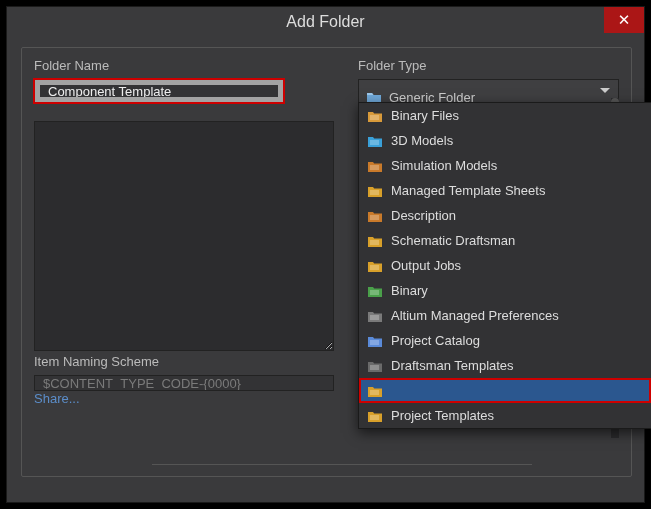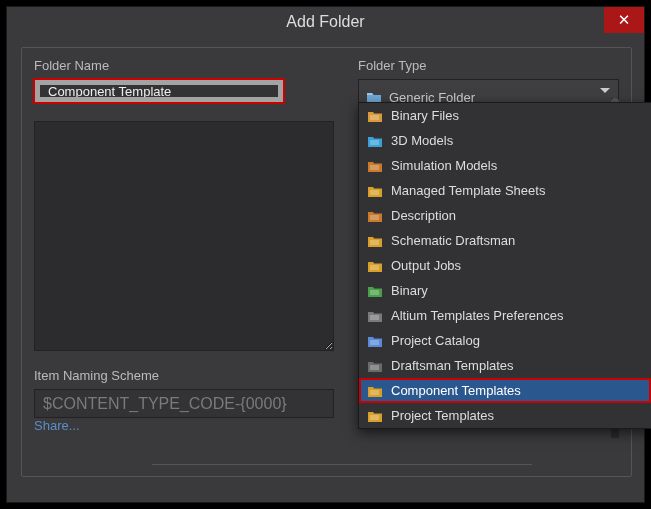--- a/index.html
+++ b/index.html
@@ -80,24 +80,24 @@
     background: #2c2c2e;
     border: 1px solid #222;
     width: 300px;
     height: 230px;
     margin-top: 4px;
   }
   .naming-input {
     background: #333335;
     border: 1px solid #222;
     color: #7a7a7a;
-    height: 29px;
+    height: 16px;
     padding: 0 8px;
     width: 300px;
-    font-size: 16px;
+    font-size: 13px;
   }
   .share-link {
     color: #5b8dc9;
     font-size: 13px;
     cursor: pointer;
     margin-top: 0;
     display: inline-block;
   }
   
   .combo {
@@ -152,21 +152,21 @@
     cursor: pointer;
     color: #ddd;
   }
   .dd-item.selected { background: #2b578f; color: #fff; }
   .dd-item.highlight {
     outline: 2px solid #cd0000;
     outline-offset: -2px;
   }
   .dd-item .ico { width: 20px; height: 16px; margin-right: 6px; display:flex;align-items:center;justify-content:center;}
   .sect-gap-desc { margin-top: 14px; }
-  .sect-gap-naming { margin-top: 14px; }
+  .sect-gap-naming { }
   .bottom-shadow {
     position:absolute;
     left:130px; bottom:0;
     width:380px; height:12px;
     border-top:1px solid #555;
   }
 </style>
 </head>
 <body>
 
@@ -284,21 +284,21 @@
                 </span>
                 <span>Binary</span>
               </div>
               <div class="dd-item">
                 <span class="ico">
                   <svg width="16" height="14" viewBox="0 0 16 14">
                     <path fill="#7a7a7a" d="M1 3 h5 l1.2 1.5 H15 v8.5 H1 z"></path>
                     <rect x="3" y="6" width="9" height="5" fill="#fff" opacity="0.25"></rect>
                   </svg>
                 </span>
-                <span>Altium Templates Preferences</span>
+                <span>Altium Managed Preferences</span>
               </div>
               <div class="dd-item">
                 <span class="ico">
                   <svg width="16" height="14" viewBox="0 0 16 14">
                     <path fill="#5a8ad8" d="M1 3 h5 l1.2 1.5 H15 v8.5 H1 z"></path>
                     <rect x="3" y="6" width="9" height="5" fill="#fff" opacity="0.25"></rect>
                   </svg>
                 </span>
                 <span>Project Catalog</span>
               </div>
@@ -311,21 +311,20 @@
                 </span>
                 <span>Draftsman Templates</span>
               </div>
               <div class="dd-item selected highlight">
                 <span class="ico">
                   <svg width="16" height="14" viewBox="0 0 16 14">
                     <path fill="#d8a02a" d="M1 3 h5 l1.2 1.5 H15 v8.5 H1 z"></path>
                     <rect x="3" y="6" width="9" height="5" fill="#fff" opacity="0.25"></rect>
                   </svg>
                 </span>
-                <span>Component Templates</span>
               </div>
               <div class="dd-item">
                 <span class="ico">
                   <svg width="16" height="14" viewBox="0 0 16 14">
                     <path fill="#d8a02a" d="M1 3 h5 l1.2 1.5 H15 v8.5 H1 z"></path>
                     <rect x="3" y="6" width="9" height="5" fill="#fff" opacity="0.25"></rect>
                   </svg>
                 </span>
                 <span>Project Templates</span>
               </div>

